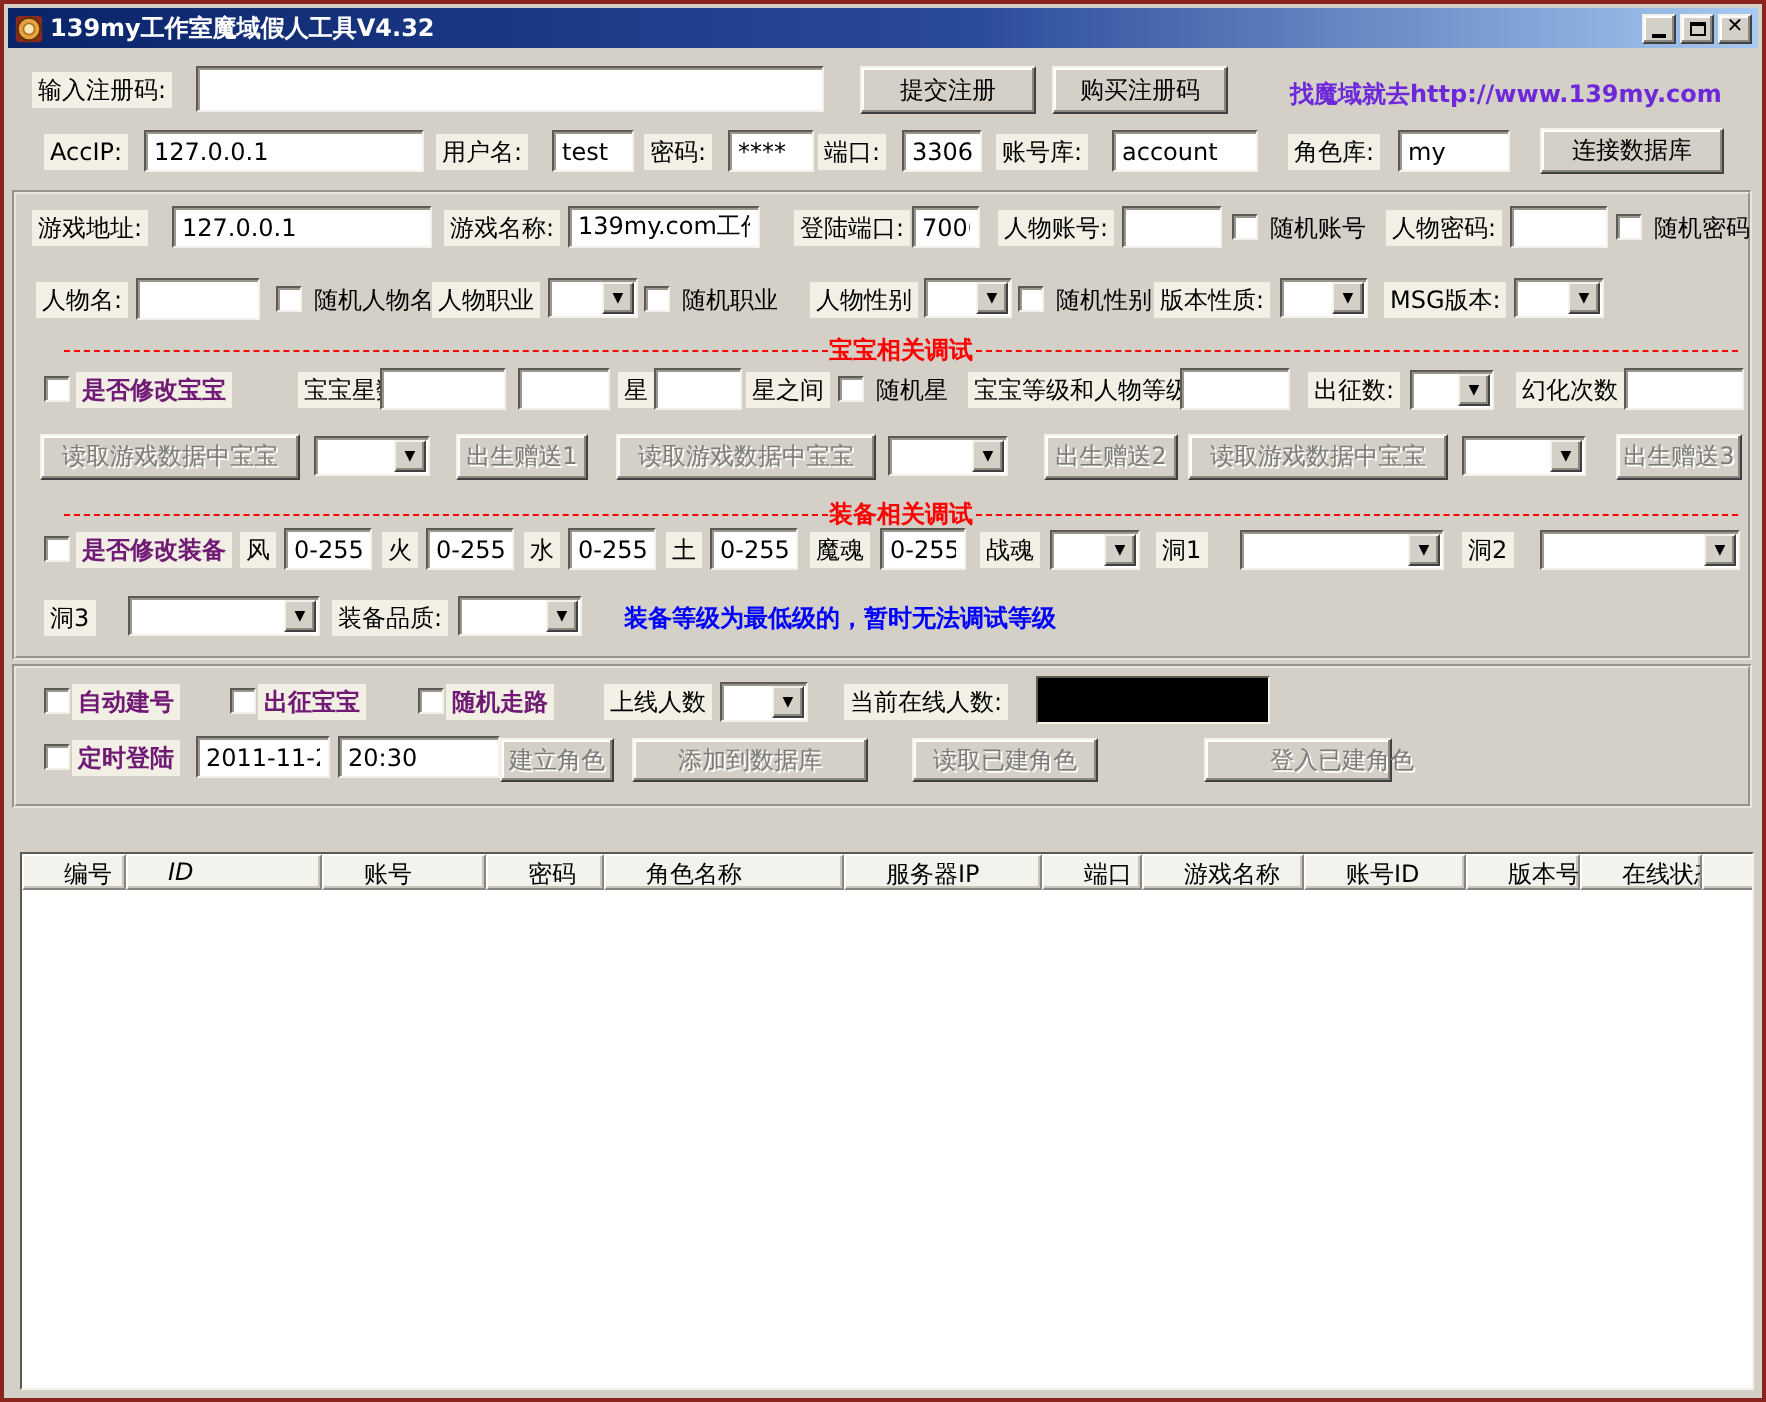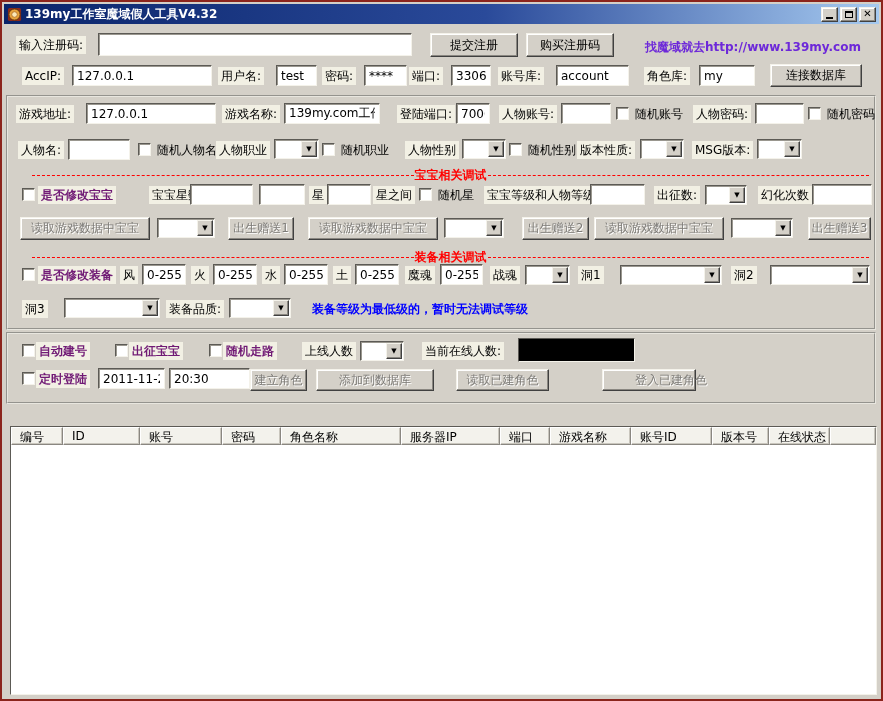--- a/index.html
+++ b/index.html
@@ -74,21 +74,21 @@
   .lv{
     position:absolute;left:8px;top:424px;width:867px;height:269px;background:#fff;
     box-sizing:border-box;border:1px solid;border-color:#5c5a55 #f4f2ea #f4f2ea #5c5a55;
     box-shadow:inset 1px 1px 0 #9a978f;overflow:hidden;
   }
   .lv-head{display:flex;height:18px;background:#e9e7df;}
   .hc{
     box-sizing:border-box;background:#f3f2ec;flex:0 0 auto;
     border:1px solid;border-color:#fff #8a8781 #8a8781 #fff;
     box-shadow:inset -1px -1px 0 #c9c6bd;
-    padding:1px 8px;font-size:12px;white-space:nowrap;overflow:hidden;
+    padding:1px 20px;font-size:12px;white-space:nowrap;overflow:hidden;
   }
   .hc.fill{flex:1 1 auto;}
 </style>
 </head>
 <body>
 
 <div class="win">
 
   <div class="titlebar">
     <svg class="app-icon" viewBox="0 0 16 16">
@@ -273,21 +273,21 @@
   <input class="tb" style="left: 96px; top: 366px; width: 67px;" value="2011-11-26">
   <input class="tb" style="left: 167px; top: 366px; width: 81px;" value="20:30">
   <div class="btn dis" style="left:248px;top:367px;width:57px;height:22px;">建立角色</div>
   <div class="btn dis" style="left:314px;top:367px;width:118px;height:22px;">添加到数据库</div>
   <div class="btn dis" style="left:454px;top:367px;width:93px;height:22px;">读取已建角色</div>
   <div class="btn dis" style="left:600px;top:367px;width:94px;height:22px;padding-left:44px;">登入已建角色</div>
 
   <div class="lv">
     <div class="lv-head">
       <div class="hc" style="width:52px;">编号</div>
-      <div class="hc" style="width:77px;">ID</div>
+      <div class="hc" style="width:98px;font-style:italic;">ID</div>
       <div class="hc" style="width:82px;">账号</div>
       <div class="hc" style="width:59px;">密码</div>
       <div class="hc" style="width:120px;">角色名称</div>
       <div class="hc" style="width:99px;">服务器IP</div>
       <div class="hc" style="width:50px;">端口</div>
       <div class="hc" style="width:81px;">游戏名称</div>
       <div class="hc" style="width:81px;">账号ID</div>
       <div class="hc" style="width:57px;">版本号</div>
       <div class="hc" style="width:61px;">在线状态</div>
       <div class="hc fill"></div>

